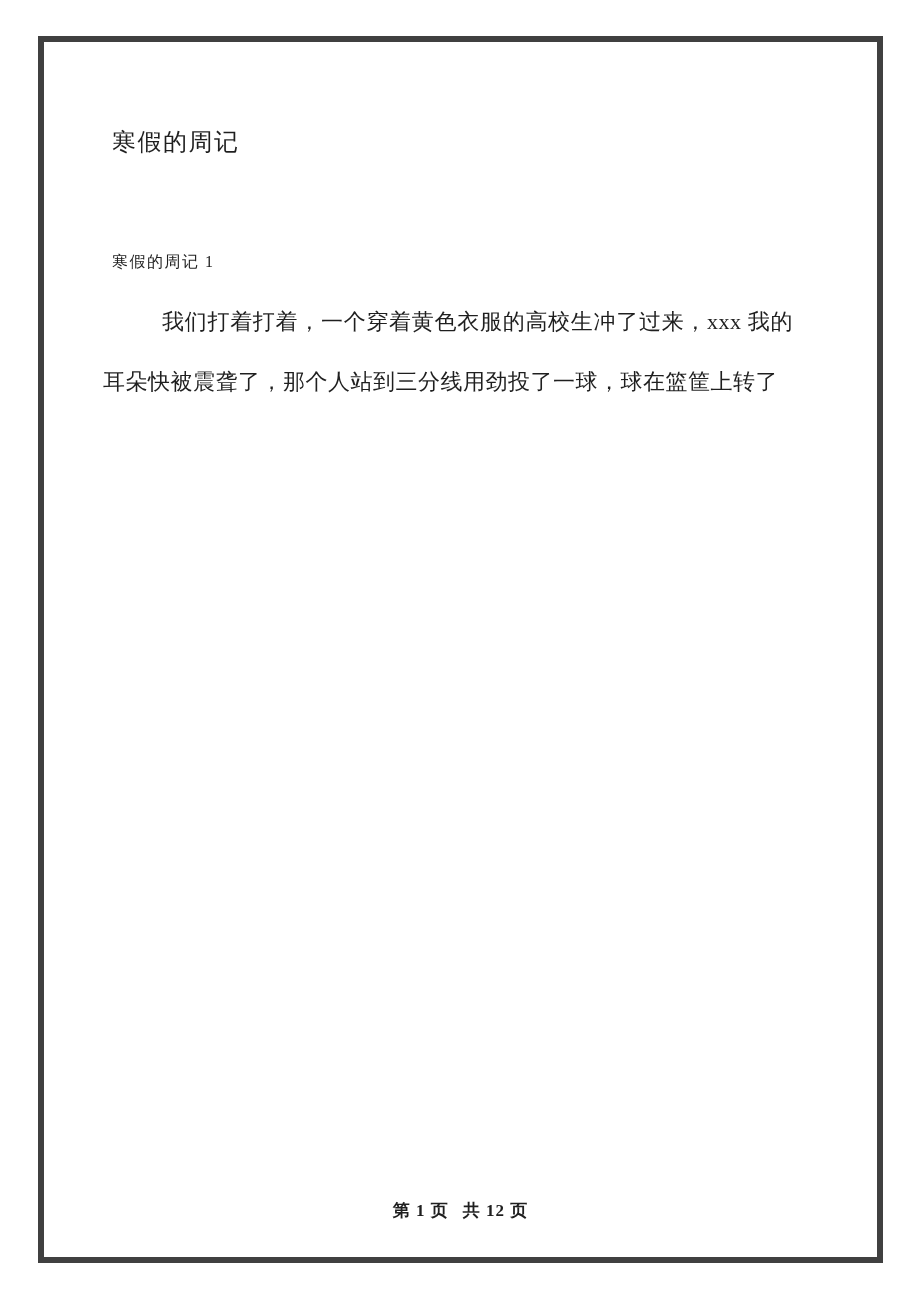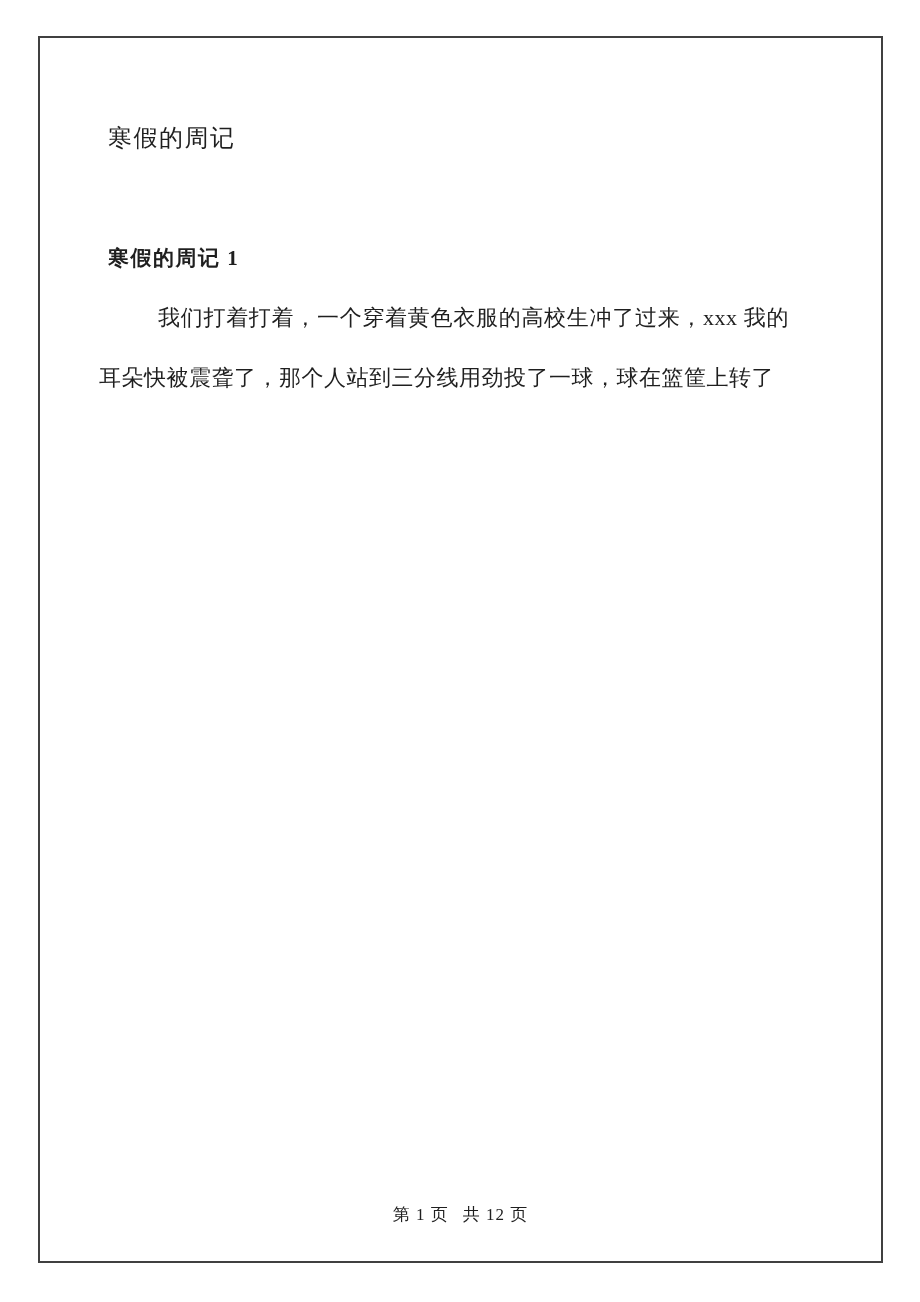--- a/index.html
+++ b/index.html
@@ -15,21 +15,21 @@
     overflow: hidden;
     font-family: "Liberation Serif", "DejaVu Serif", serif;
     color: #1f1f1f;
   }
   .page-border {
     position: absolute;
     left: 38px;
     top: 36px;
     width: 845px;
     height: 1227px;
-    border: 2px solid #404040;
+    border: 6px solid #404040;
     box-sizing: border-box;
   }
   .content {
     position: absolute;
     left: 59px;
     top: 70px;
     width: 690px;
     font-size: 22px;
     line-height: 60px;
     letter-spacing: 0.5px;
@@ -39,40 +39,41 @@
   .doc-title {
     margin: 0;
     font-size: 24px;
     font-weight: normal;
     letter-spacing: 1.5px;
     text-indent: 9px;
     text-align: left;
   }
   .section-heading {
     margin: 60px 0 0 0;
-    font-size: 21px;
-    font-weight: bold;
+    font-size: 16px;
+    font-weight: normal;
     letter-spacing: 1.5px;
     text-indent: 9px;
     text-align: left;
   }
   .para {
     margin: 0;
     text-indent: 59px;
   }
   .footer {
     position: absolute;
     left: 0;
     right: 0;
     bottom: 36px;
     text-align: center;
     font-size: 17px;
     line-height: 20px;
     letter-spacing: 1px;
     color: #1f1f1f;
+    font-weight: bold;
   }
   .footer .footer-gap {
     margin-left: 14px;
   }
 </style>
 </head>
 <body>
 
 <div class="canvas">
   <div class="page-border">

